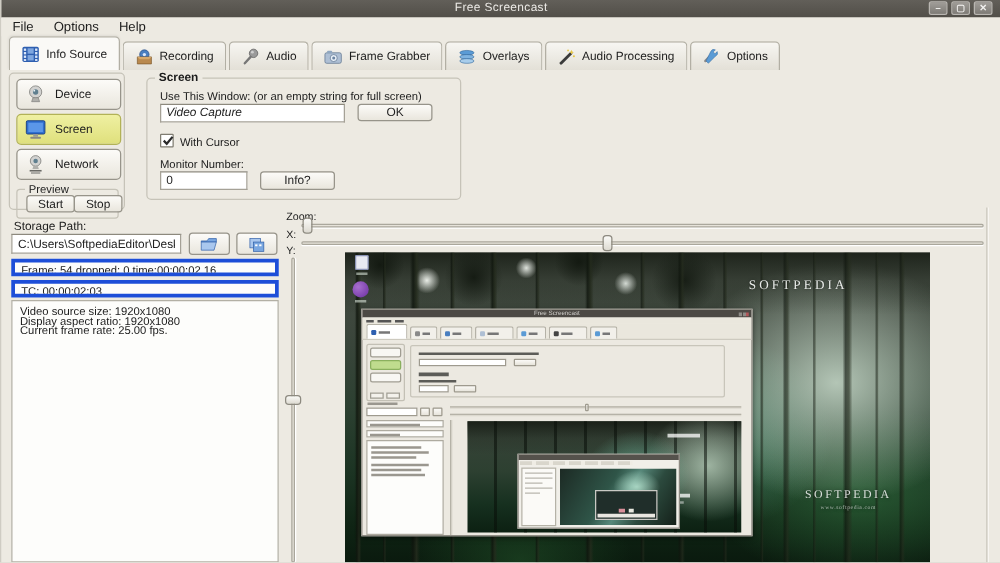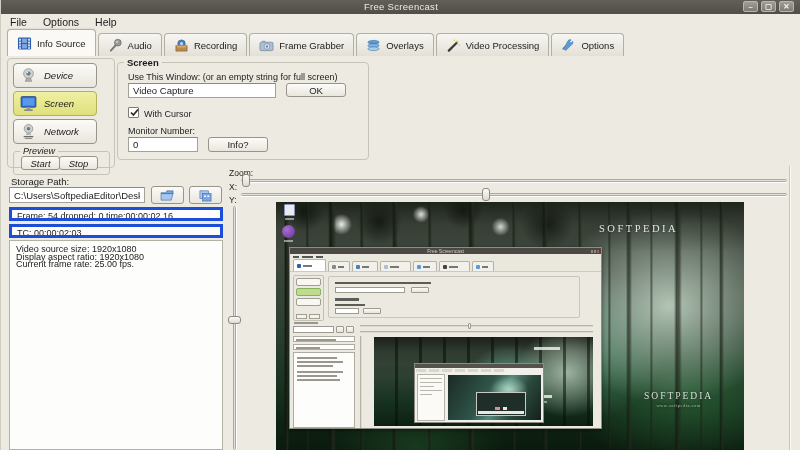--- a/index.html
+++ b/index.html
@@ -42,21 +42,21 @@
 
   
   .btn { display:flex; align-items:center; justify-content:center;
          background:linear-gradient(#fcfbf8,#e9e6dd); border:1px solid #97948a;
          border-radius:3px; font-size:9.5px; cursor:default; }
   .field { background:#fff; border:1px solid #a5a196; border-top-color:#8d897d;
            font-size:9.5px; font-family:"Liberation Sans",sans-serif; padding:0 4px; color:#222; }
   input.field { outline:none; }
 
   
-  .side-panel { left:6px; top:58px; width:108px; height:110px;font-style:italic; }
+  .side-panel { left:6px; top:58px; width:93px; height:110px; }
   .src-btn { position:absolute; left:5px; width:84px; height:25px;
              display:flex; align-items:center; gap:7px; padding-left:6px;
              background:linear-gradient(#fcfbf8,#e9e6dd); border:1px solid #97948a;
              border-radius:4px; font-size:9.5px; }
   .src-btn svg { width:17px; height:17px; }
   .src-btn.active { background:linear-gradient(#eff0a2,#dfe07c); border-color:#b2b257; }
   .preview-box { position:absolute; left:5px; right:4px; top:92px; bottom:-8px;
                  border:1px solid #c6c3b8; border-radius:3px; }
   .preview-box .legend { font-size:9px; }
   .pv-btn { position:absolute; top:4px; width:39px; height:14px; }
@@ -224,37 +224,37 @@
           <rect x="11.8" y="6" width="2" height="2" fill="#dce8fa"></rect>
           <rect x="11.8" y="9" width="2" height="2" fill="#dce8fa"></rect>
           <rect x="11.8" y="12" width="2" height="1.6" fill="#dce8fa"></rect>
           <rect x="5.4" y="2.8" width="5.2" height="4.6" fill="#7fa7e0"></rect>
           <rect x="5.4" y="8.6" width="5.2" height="4.6" fill="#7fa7e0"></rect>
         </svg>
       <span>Info Source</span>
     </div>
     <div class="tab">
       <svg viewBox="0 0 16 16">
-          <circle cx="10.5" cy="5" r="3.6" fill="#9a9a9a" stroke="#555" stroke-width=".6"></circle>
-          <circle cx="9.5" cy="4" r="1.2" fill="#cfcfcf"></circle>
-          <path d="M8 8 L3 13.5" stroke="#777" stroke-width="2" stroke-linecap="round"></path>
-        </svg>
-      <span>Audio</span>
-    </div>
-    <div class="tab">
-      <svg viewBox="0 0 16 16">
           <circle cx="8" cy="6" r="4" fill="#4a7fc0" stroke="#2a4f85" stroke-width=".6"></circle>
           <circle cx="8" cy="6" r="1.4" fill="#dce8fa"></circle>
           <path d="M2 8 h12 v6 h-12 z" fill="#b9894e" stroke="#7d5a2c" stroke-width=".6"></path>
           <path d="M2 8 l2 2 h8 l2-2" fill="#d8a96a"></path>
         </svg>
       <span>Recording</span>
     </div>
     <div class="tab">
       <svg viewBox="0 0 16 16">
+          <circle cx="10.5" cy="5" r="3.6" fill="#9a9a9a" stroke="#555" stroke-width=".6"></circle>
+          <circle cx="9.5" cy="4" r="1.2" fill="#cfcfcf"></circle>
+          <path d="M8 8 L3 13.5" stroke="#777" stroke-width="2" stroke-linecap="round"></path>
+        </svg>
+      <span>Audio</span>
+    </div>
+    <div class="tab">
+      <svg viewBox="0 0 16 16">
           <rect x="1" y="4.5" width="14" height="9" rx="1.5" fill="#aebfd4" stroke="#5a708c" stroke-width=".6"></rect>
           <rect x="3" y="2.8" width="4" height="2" rx=".5" fill="#8fa6c0"></rect>
           <circle cx="8.5" cy="9" r="3" fill="#e8f0f8" stroke="#5a708c" stroke-width=".6"></circle>
           <circle cx="8.5" cy="9" r="1.3" fill="#6b84a2"></circle>
         </svg>
       <span>Frame Grabber</span>
     </div>
     <div class="tab">
       <svg viewBox="0 0 16 16">
           <ellipse cx="8" cy="4.5" rx="6" ry="2" fill="#5b9bd5" stroke="#2d6399" stroke-width=".5"></ellipse>
@@ -263,21 +263,21 @@
         </svg>
       <span>Overlays</span>
     </div>
     <div class="tab">
       <svg viewBox="0 0 16 16">
           <path d="M3 13.5 L11.5 5" stroke="#3a3a3a" stroke-width="2.4" stroke-linecap="round"></path>
           <path d="M12 2 l.6 1.4 1.4.6-1.4.6-.6 1.4-.6-1.4-1.4-.6 1.4-.6z" fill="#e8c84a"></path>
           <circle cx="14" cy="7.5" r=".9" fill="#e8c84a"></circle>
           <circle cx="9" cy="2.5" r=".8" fill="#e8c84a"></circle>
         </svg>
-      <span>Video Processing</span>
+      <span>Audio Processing</span>
     </div>
     <div class="tab">
       <svg viewBox="0 0 16 16">
           <path d="M2.5 11.5 L8 6" stroke="#8a8a8a" stroke-width="2.2" stroke-linecap="round"></path>
           <path d="M7 3.5 a3 3 0 0 1 4-1.5 l-1.8 1.8 1.5 1.5 1.8-1.8 a3 3 0 0 1-1.5 4 l-6 6 -2-2 z" fill="#5b9bd5" stroke="#2d6399" stroke-width=".4"></path>
         </svg>
       <span>Options</span>
     </div>
   </div>
 
@@ -313,21 +313,21 @@
     <div class="preview-box">
       <span class="legend plain">Preview</span>
       <div class="btn pv-btn" style="left:7px">Start</div>
       <div class="btn pv-btn" style="left:45px">Stop</div>
     </div>
   </div>
 
   <div class="groupbox screen-box">
     <span class="legend">Screen</span>
     <span class="lbl" style="left:10px; top:9px">Use This Window:  (or an empty string for full screen)</span>
-    <input class="field" style="position: absolute; left: 10px; top: 20px; width: 148px; height: 15px;" value="Video Capture">
+    <input class="field" style="position: absolute; left: 10px; top: 20px; width: 148px; height: 15px; font-style: italic;" value="Video Capture">
     <div class="btn" style="position:absolute; left:168px; top:20px; width:60px; height:14px">OK</div>
     <div class="checkbox" style="left:10px; top:44px">
       <svg viewBox="0 0 11 11">
           <path d="M2 5.5 L4.4 8 L9 2.5" fill="none" stroke="#2b2b2b" stroke-width="1.8"></path>
         </svg>
     </div>
     <span class="lbl" style="left:26px; top:46px">With Cursor</span>
     <span class="lbl" style="left:10px; top:63px">Monitor Number:</span>
     <input class="field" style="position: absolute; left: 10px; top: 74px; width: 70px; height: 15px;" value="0">
     <div class="btn" style="position:absolute; left:90px; top:74px; width:60px; height:15px">Info?</div>

